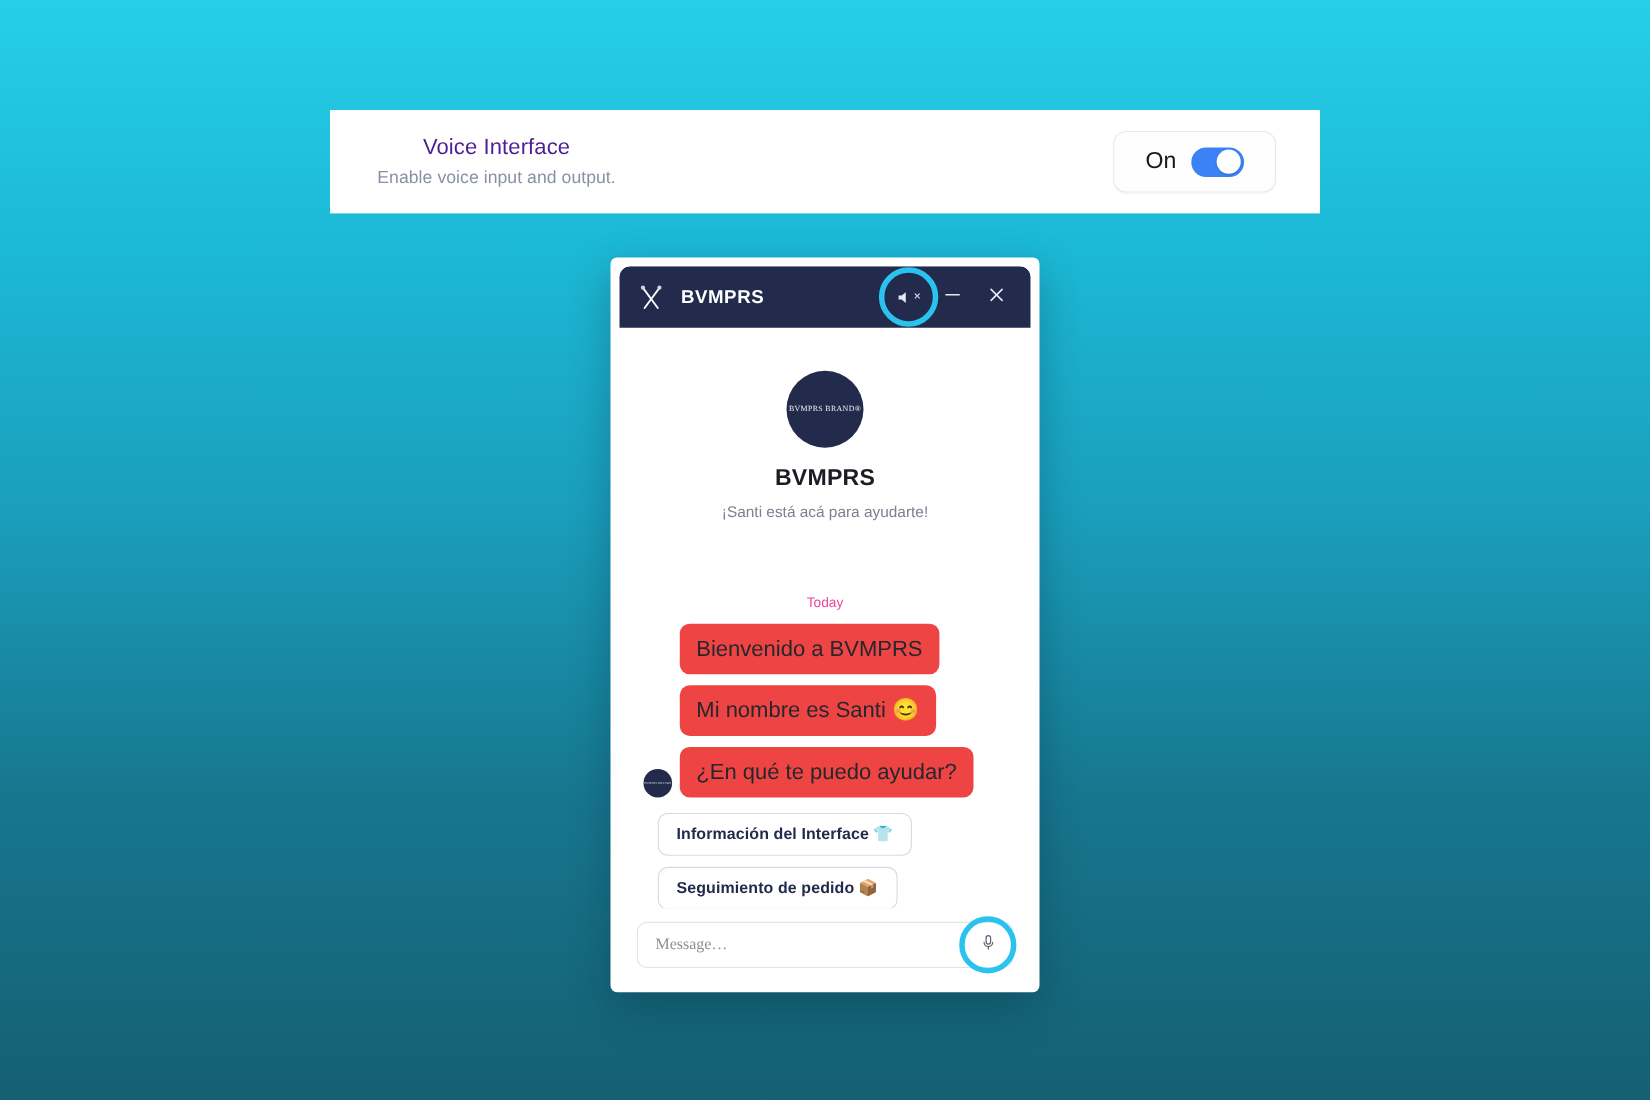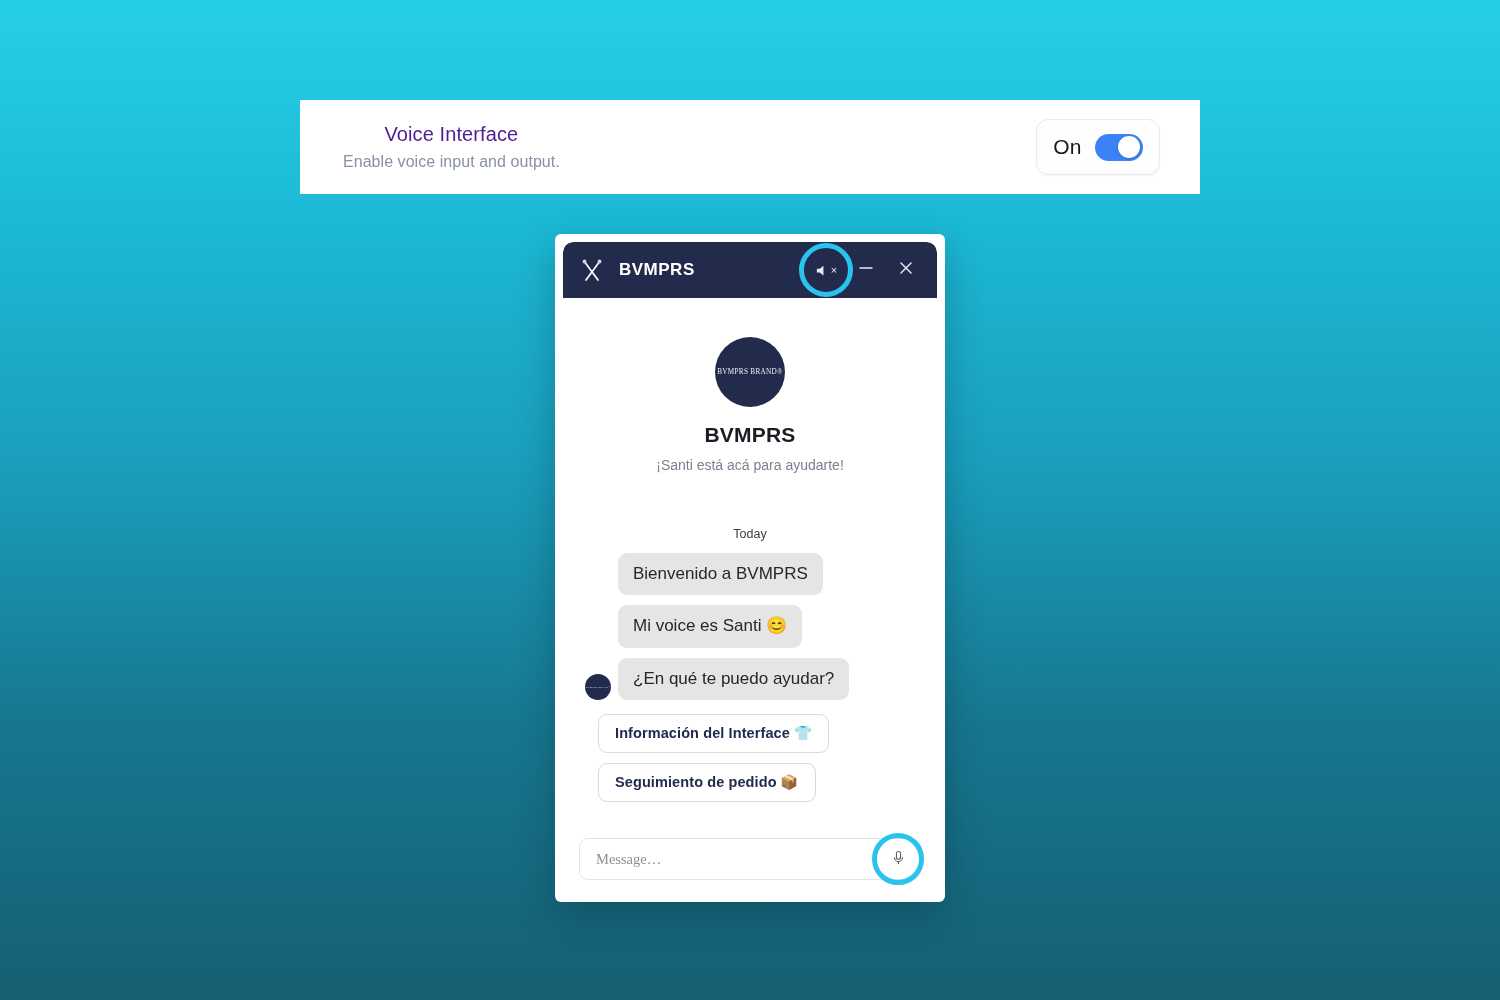--- a/index.html
+++ b/index.html
@@ -34,21 +34,21 @@
     letter-spacing: 0.1px;
     text-align: center;
   }
   .settings-desc {
     font-size: 16px;
     color: #8890a4;
     letter-spacing: 0.05px;
   }
 
   .toggle-card {
-    width: 124px;
+    width: 148px;
     height: 56px;
     border: 1px solid #e8eaef;
     border-radius: 12px;
     background: #fefeff;
     display: flex;
     align-items: center;
     justify-content: center;
     gap: 13px;
     box-shadow: 0 1px 2px rgba(20,30,60,0.04);
   }
@@ -180,24 +180,24 @@
     color: #1a1d23;
     letter-spacing: 0.2px;
   }
   .brand-sub {
     margin-top: 10px;
     font-size: 14px;
     color: #7b8190;
   }
 
   .day-label {
-    margin-top: 54px;
+    margin-top: 68px;
     text-align: center;
     font-size: 12.5px;
-    color: #404040;
+    color: #ec4899;
   }
 
   .messages {
     margin-top: 12px;
     padding: 0 18px 0 22px;
     display: flex;
     flex-direction: column;
     gap: 10px;
   }
   .msg-row { display: flex; align-items: flex-end; gap: 7px; }
@@ -211,24 +211,24 @@
     align-items: center;
     justify-content: center;
   }
   .msg-avatar span {
     color: #dcdfe8;
     font-size: 2.9px;
     font-family: "Liberation Serif", serif;
     white-space: nowrap;
   }
   .bubble {
-    background: #e5e5e5;
+    background: #ef4444;
     border-radius: 9px;
     padding: 11px 15px;
-    font-size: 17px;
+    font-size: 20px;
     color: #24272e;
     line-height: 1.2;
   }
 
   .quick-replies {
     margin-top: 14px;
     padding-left: 35px;
     display: flex;
     flex-direction: column;
     gap: 10px;
@@ -372,21 +372,21 @@
 
       <div class="day-label">Today</div>
 
       <div class="messages">
         <div class="msg-row">
           <div class="msg-avatar-slot"></div>
           <div class="bubble">Bienvenido a BVMPRS</div>
         </div>
         <div class="msg-row">
           <div class="msg-avatar-slot"></div>
-          <div class="bubble">Mi voice es Santi 😊</div>
+          <div class="bubble">Mi nombre es Santi 😊</div>
         </div>
         <div class="msg-row">
           <div class="msg-avatar-slot">
             <div class="msg-avatar">
               <span>BVMPRS BRAND®</span>
             </div>
           </div>
           <div class="bubble">¿En qué te puedo ayudar?</div>
         </div>
       </div>

